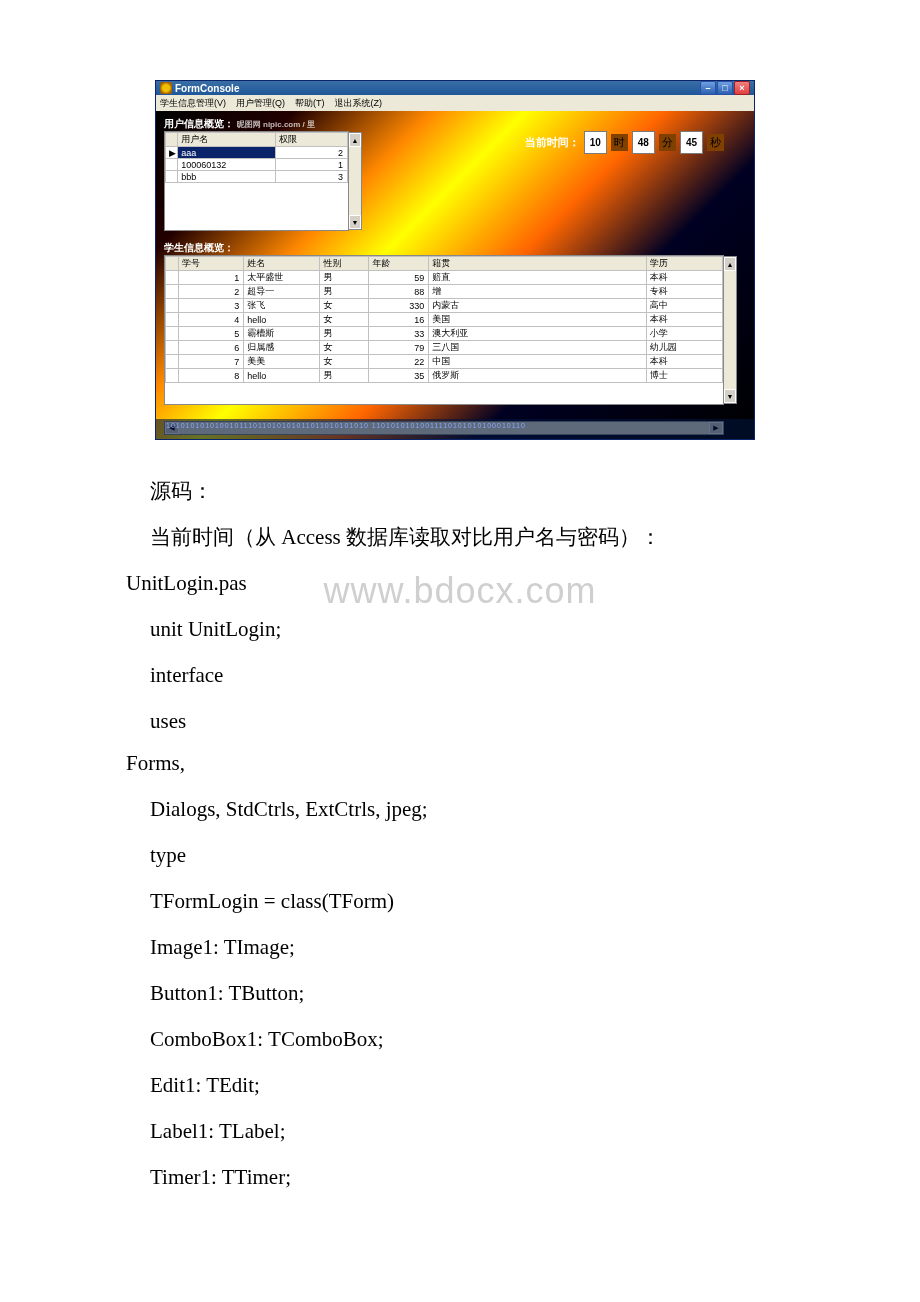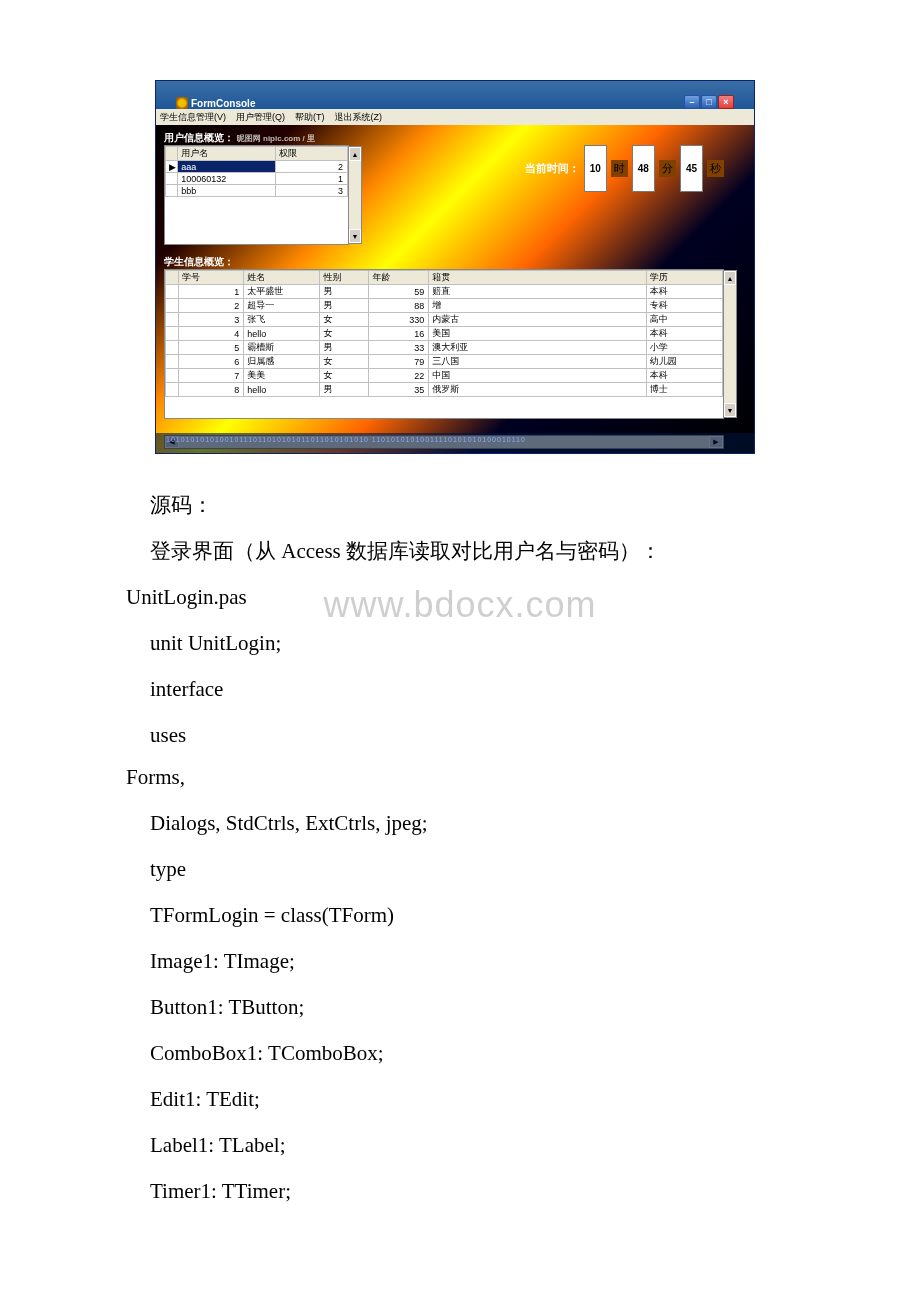--- a/index.html
+++ b/index.html
@@ -1,34 +1,34 @@
 <!DOCTYPE html>
 <html><head>
 <meta charset="utf-8">
 <style>
   * { box-sizing: border-box; margin: 0; padding: 0; }
   body { background: #fff; font-family: "SimSun", "Microsoft YaHei", sans-serif; width: 920px; }
   .page { padding: 0; }
   .screenshot-wrap { padding: 80px 105px 20px 155px; }
   .winxp { width: 600px; background: #3b6ea5; border: 1px solid #0a246a; }
-  .titlebar { background: linear-gradient(#3a6ea5,#1e5799); height: 28px; display: flex; align-items: flex-end; justify-content: space-between; padding: 0 20px; }
+  .titlebar { background: linear-gradient(#3a6ea5,#1e5799); height: 14px; display: flex; align-items: center; justify-content: space-between; padding: 0 4px; }
   .titlebar-left { display: flex; align-items: center; gap: 3px; }
   .titlebar-icon { width: 12px; height: 12px; background: radial-gradient(circle,#f0c000 40%,#a06000 70%); border-radius: 2px; }
   .titlebar-text { color: #fff; font-size: 10px; font-weight: bold; font-family: Tahoma, sans-serif; }
   .winbtns { display: flex; gap: 1px; }
   .winbtn { width: 16px; height: 14px; background: linear-gradient(#6fa0e0,#2a5fb0); border: 1px solid #2a4faa; color: #fff; font-size: 9px; font-weight: bold; display: flex; align-items: center; justify-content: center; border-radius: 2px; }
   .winbtn.close { background: linear-gradient(#f08080,#e04040); border-color: #a02020; }
   .menubar { background: #ece9d8; height: 16px; display: flex; align-items: center; padding: 0 4px; font-size: 9px; color: #000; gap: 10px; }
   .client { position: relative; height: 328px; background: linear-gradient(135deg,#000 0%,#200 15%,#f80 30%,#ff0 40%,#f60 55%,#002 70%,#000 100%); overflow: hidden; }
   .section-label { position: absolute; color: #fff; font-size: 10px; font-weight: bold; }
   .section-label.users { left: 8px; top: 6px; }
   .section-label.students { left: 8px; top: 130px; }
   .timebar { position: absolute; right: 30px; top: 20px; display: flex; align-items: center; gap: 4px; font-size: 11px; font-weight: bold; }
   .timebar .lbl { color: #fff; }
-  .timebar .box { background: #fff; color: #000; padding: 17px 5px; font-size: 10px; min-width: 18px; display: inline-block; border: 1px solid #7a7a7a; }
+  .timebar .box { background: #fff; color: #000; padding: 5px 5px; font-size: 10px; min-width: 18px; display: inline-block; border: 1px solid #7a7a7a; }
   .timebar .unit { color: #000; background: #804000; padding: 1px 3px; font-weight: normal; }
   .gridwrap { position: absolute; background: #fff; border: 1px solid #888; }
   .gridwrap.users { left: 8px; top: 20px; width: 185px; height: 100px; }
   .gridwrap.students { left: 8px; top: 144px; width: 560px; height: 150px; }
   .scrollbar-v { position: absolute; right: -14px; top: 0; bottom: 0; width: 14px; background: #ece9d8; border: 1px solid #888; }
   .scrollbar-v .arrow { width: 100%; height: 14px; background: #d4d0c8; border: 1px solid #fff; display: flex; align-items: center; justify-content: center; font-size: 7px; color: #000; }
   .scrollbar-v .arrow.up { position: absolute; top: 0; }
   .scrollbar-v .arrow.down { position: absolute; bottom: 0; }
   .scrollbar-h { position: absolute; left: 0; right: 0; width: 560px; height: 14px; background: #ece9d8; border: 1px solid #888; bottom: 4px; left: 8px; }
   .scrollbar-h .arrow { width: 14px; height: 100%; background: #d4d0c8; border: 1px solid #fff; position: absolute; display: flex; align-items: center; justify-content: center; font-size: 7px; }
@@ -243,21 +243,21 @@
         <div class="binary-strip">101010101010010111011010101011011010101010
   11010101010011110101010100010110</div>
       </div>
     </div>
   </div>
 
   <div class="text-content">
     <div class="watermark">www.bdocx.com</div>
 
     <p class="para">源码：</p>
-    <p class="para">登录界面（从 Access 数据库读取对比用户名与密码）：</p>
+    <p class="para">当前时间（从 Access 数据库读取对比用户名与密码）：</p>
     <p class="noindent">UnitLogin.pas</p>
 
     <p class="codepara">unit UnitLogin;</p>
     <p class="codepara">interface</p>
     <p class="codepara">uses</p>
     <p class="noindent" style="margin-top:-4px">Forms,</p>
     <p class="codepara"> Dialogs, StdCtrls, ExtCtrls, jpeg;</p>
     <p class="codepara">type</p>
     <p class="codepara"> TFormLogin = class(TForm)</p>
     <p class="codepara"> Image1: TImage;</p>

